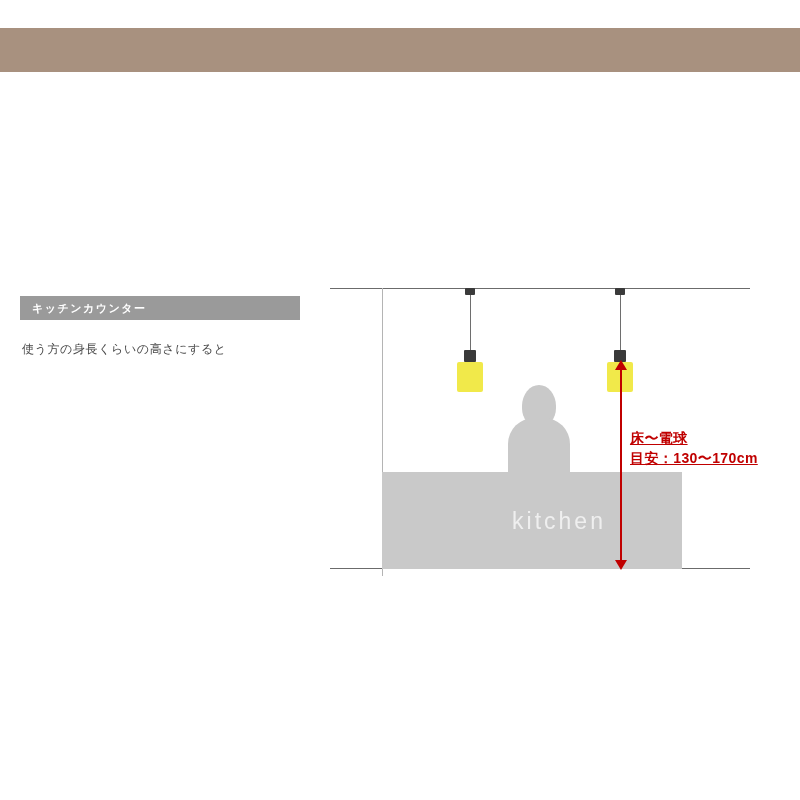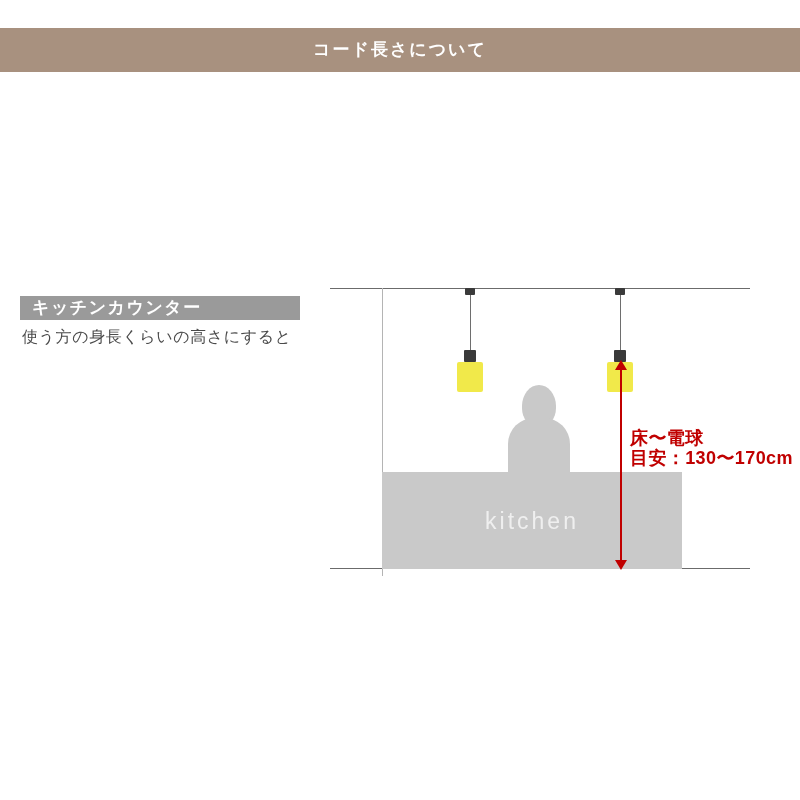--- a/index.html
+++ b/index.html
@@ -54,31 +54,31 @@
     height: 24px;
     background: #9a9a9a;
   }
   .label-bar-text {
     position: absolute;
     left: 32px;
     top: 296px;
     height: 40px;
     line-height: 24px;
     color: #ffffff;
-    font-size: 17px;
+    font-size: 11px;
     letter-spacing: 1.5px;
     font-weight: bold;
   }
   .desc {
     position: absolute;
     left: 22px;
-    top: 324px;
+    top: 336px;
     width: 330px;
     color: #4a4a4a;
-    font-size: 16px;
+    font-size: 12px;
     line-height: 26px;
     letter-spacing: 0.6px;
   }
   .desc div { white-space: nowrap; }
 
   
   .illus {
     position: absolute;
     left: 330px;
     top: 280px;
@@ -156,20 +156,21 @@
   }
   .counter-word {
     position: absolute;
     left: 52px;
     top: 228px;
     width: 300px;
     text-align: center;
     color: #efefef;
     font-size: 23px;
     letter-spacing: 3px;
+    padding-left: 27px;
   }
 
   
   .person-head {
     position: absolute;
     left: 192px;
     top: 105px;
     width: 34px;
     height: 42px;
     background: #c9c9c9;
@@ -212,34 +213,34 @@
     height: 0;
     border-left: 6px solid transparent;
     border-right: 6px solid transparent;
     border-bottom: 10px solid #c00000;
   }
   .meas-text {
     position: absolute;
     left: 300px;
     top: 148px;
     color: #c00000;
-    font-size: 18px;
+    font-size: 14px;
     font-weight: bold;
     line-height: 20px;
     letter-spacing: 0.4px;
     white-space: nowrap;
+    text-decoration: underline;
   }
 </style>
 </head>
 <body>
 
 <div id="page">
 
   <div class="header-band"></div>
-  <div class="header-title">コード長さについて</div>
 
   <div class="label-bar"></div>
   <div class="label-bar-text">キッチンカウンター</div>
 
   <div class="desc">
     <div>使う方の身長くらいの高さにすると</div>
   </div>
 
   <div class="illus">
 

